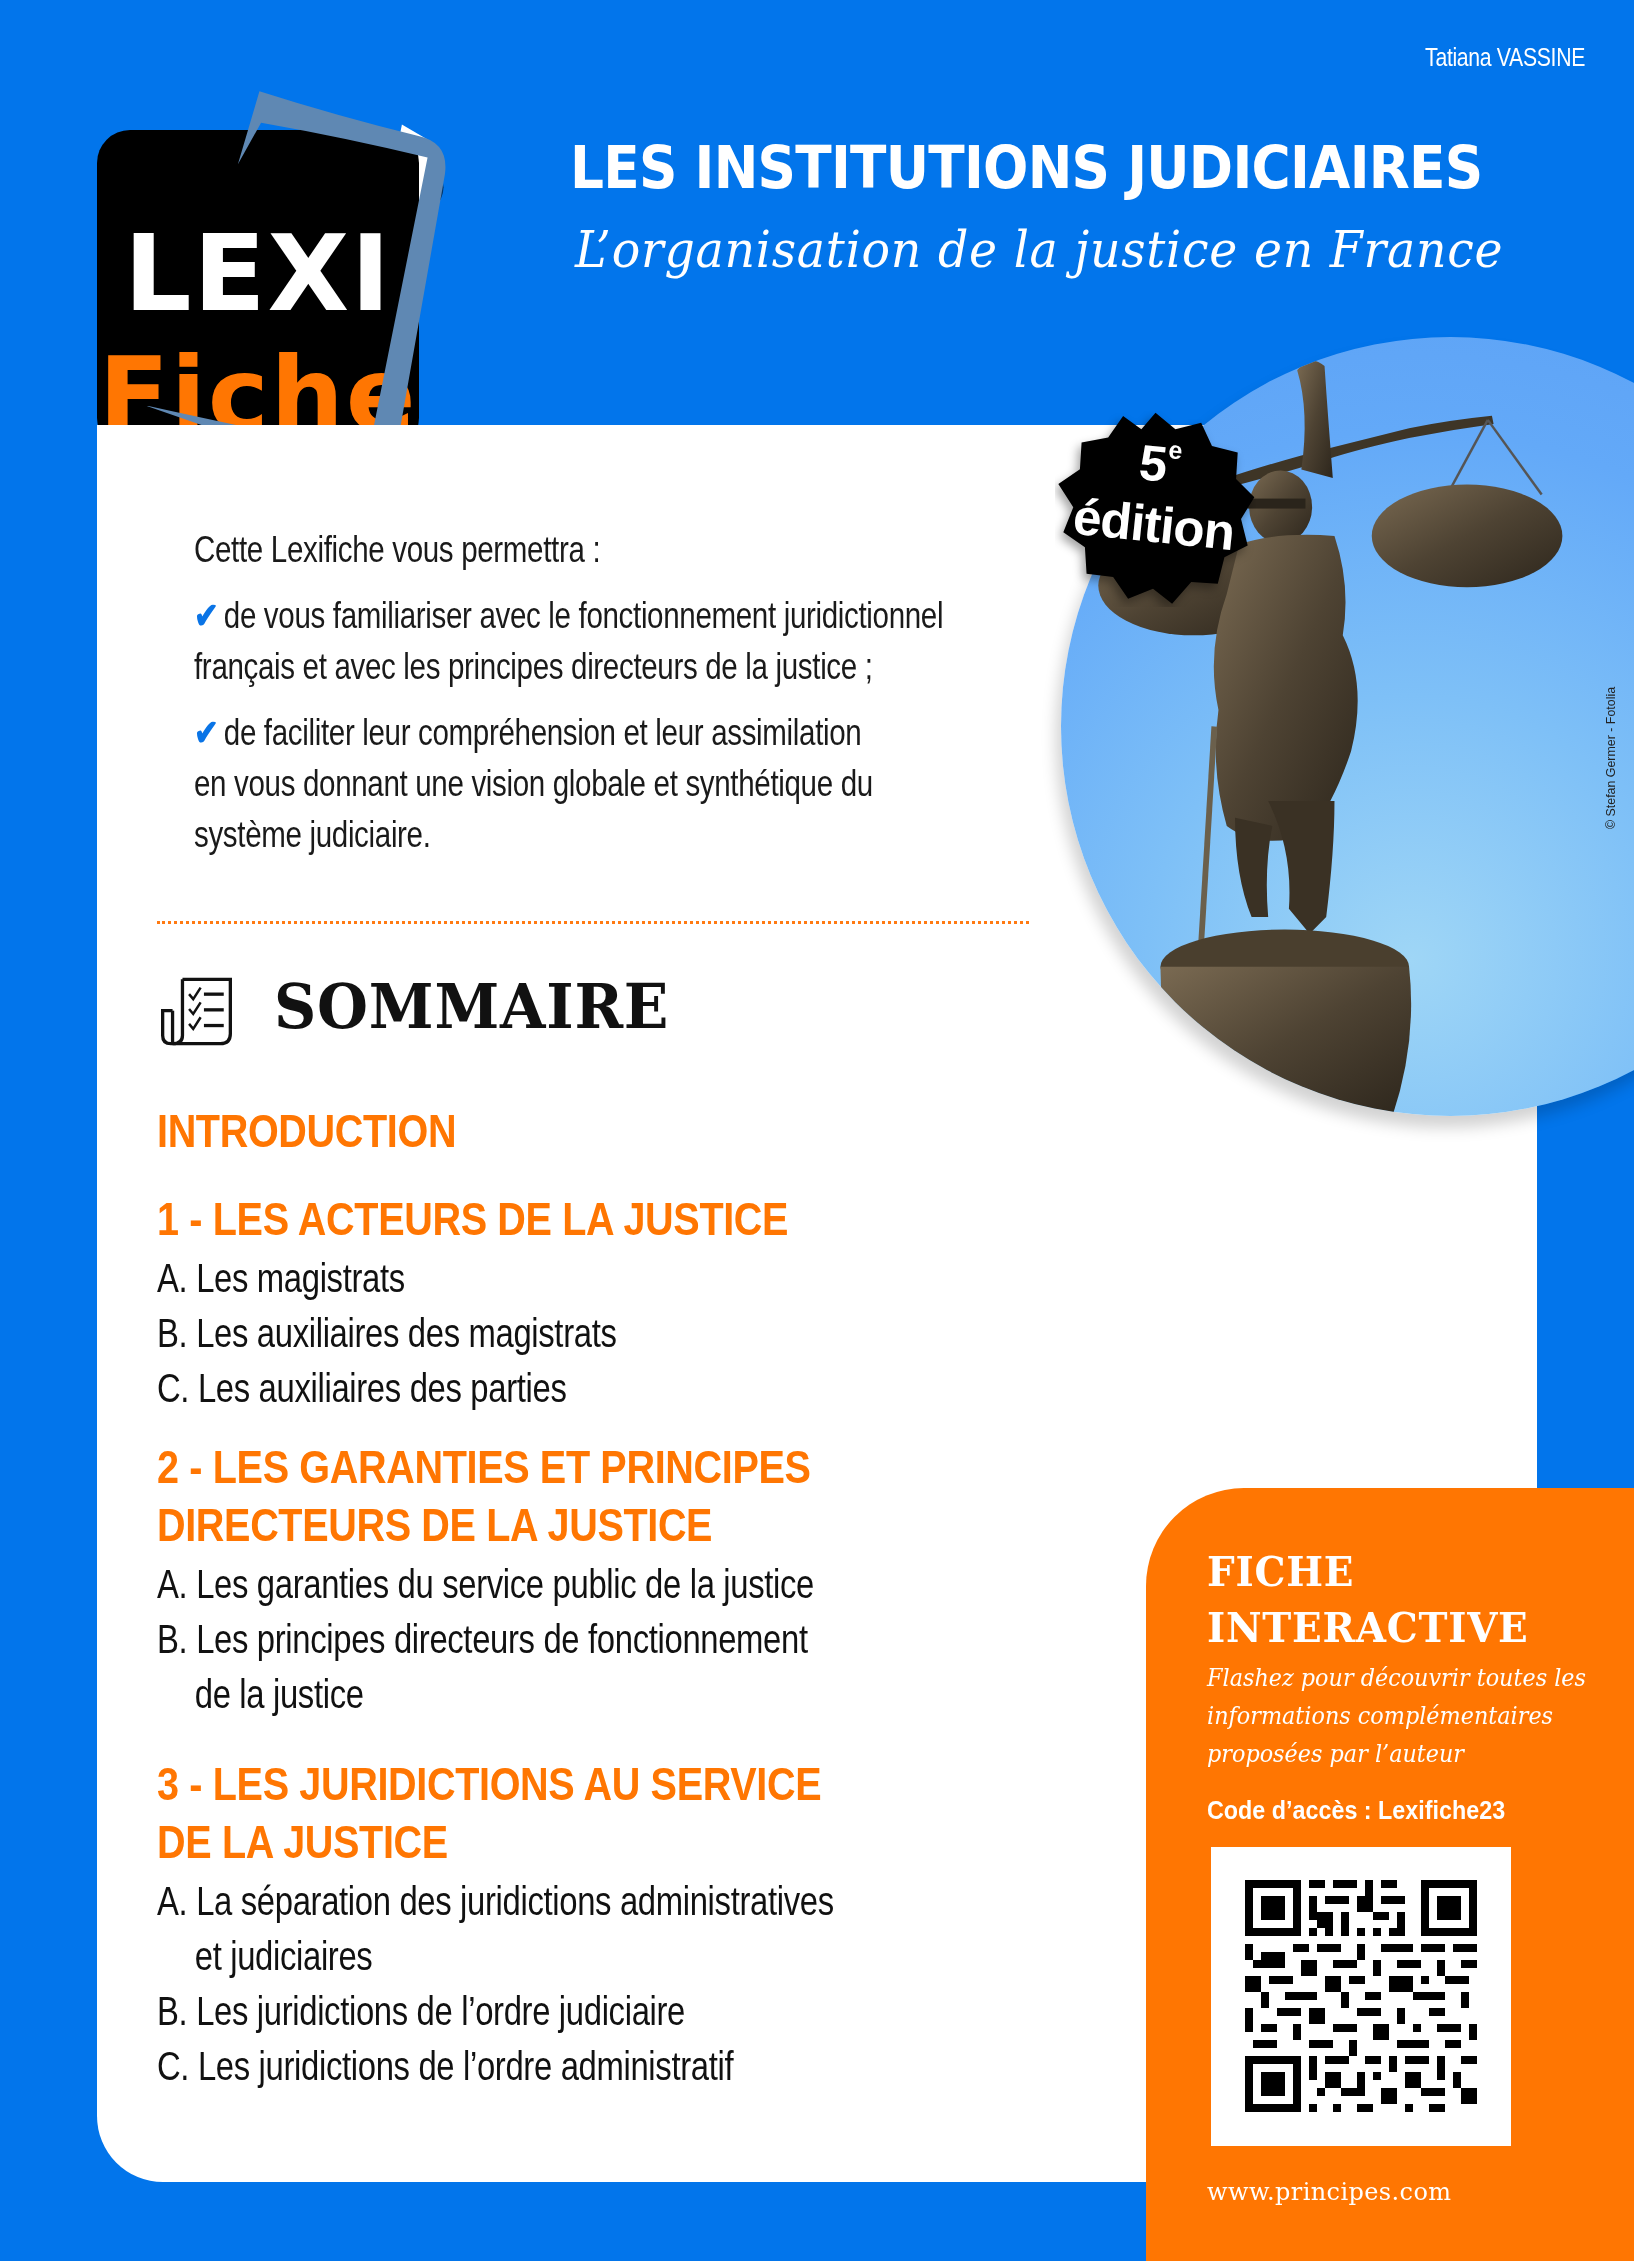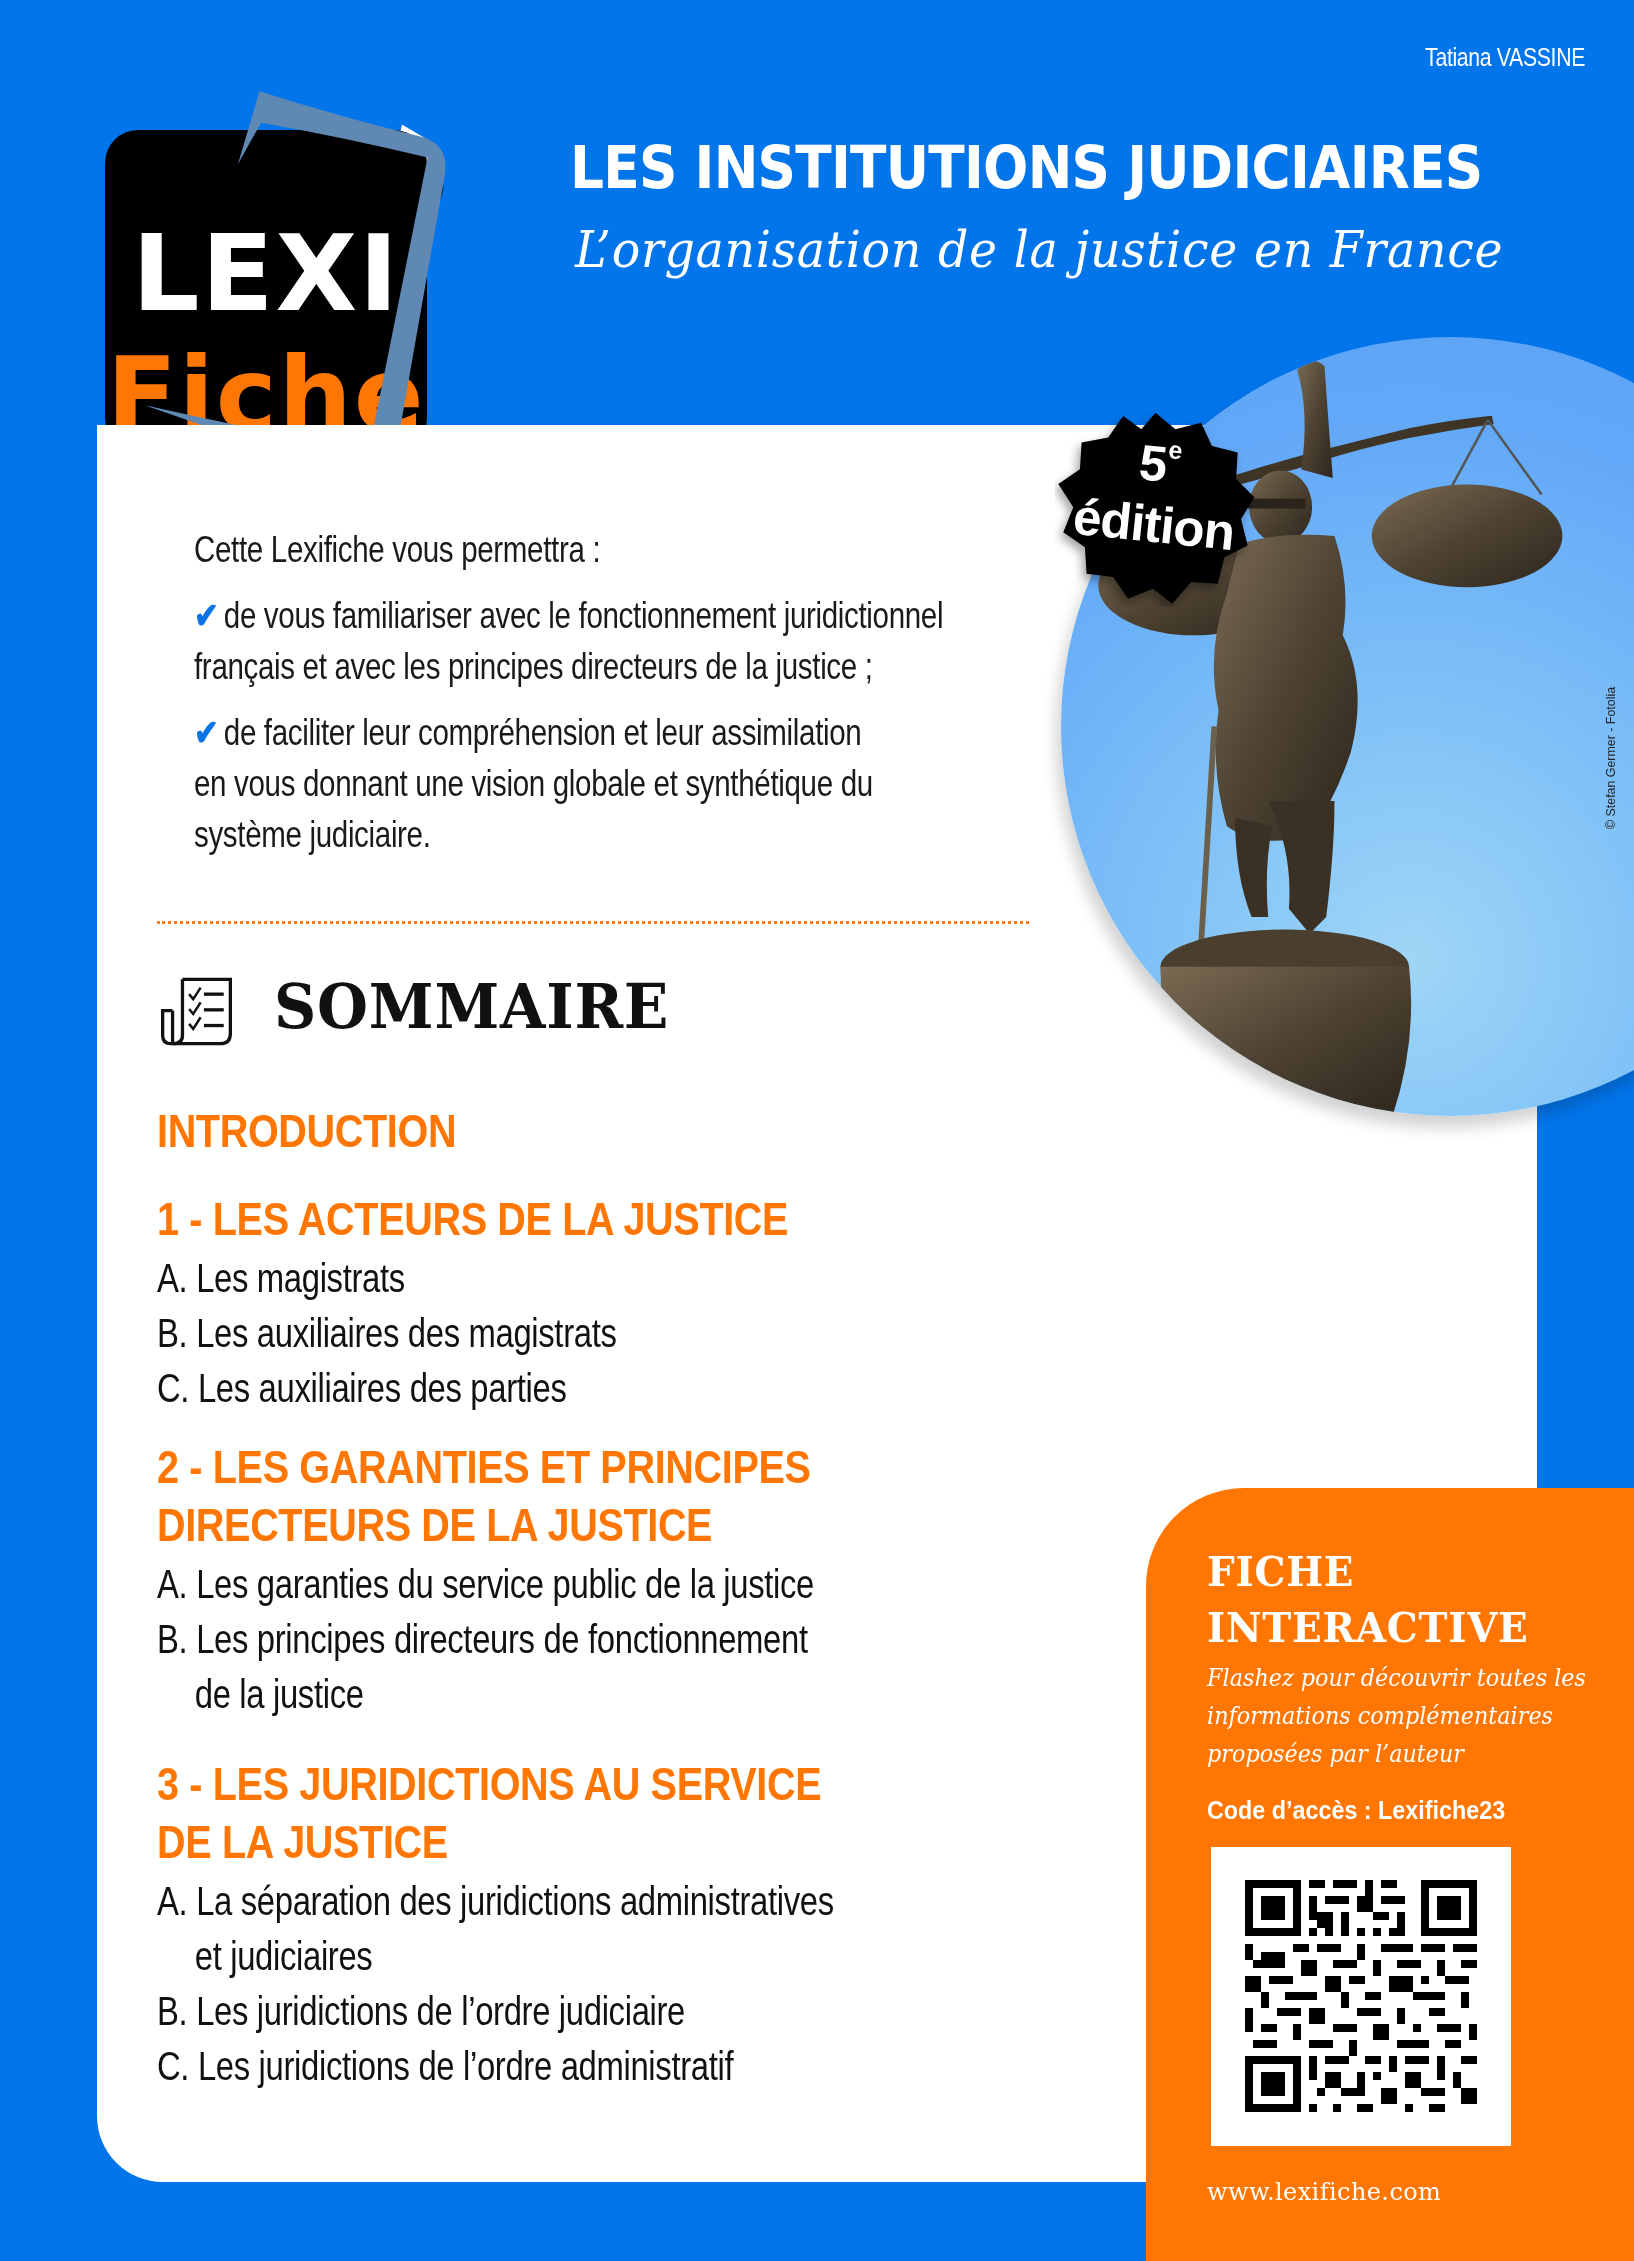--- a/index.html
+++ b/index.html
@@ -14,21 +14,21 @@
     .author {
       left: 1326px; top: 43px; width: 259px; text-align: right;
       color: #ffffff; font-size: 25px; letter-spacing: -0.4px;
       transform: scaleX(0.85); transform-origin: right center;
     }
 
     
     .logo { left: 97px; top: 83px; width: 464px; height: 381px; }
     .logo svg { position: absolute; left: 0; top: 0; }
     .logo-box {
-      position: absolute; left: 8px; top: 47px; width: 322px; height: 321px;
+      position: absolute; left: 0; top: 47px; width: 322px; height: 321px;
       background: #000; border-radius: 33px; text-decoration: underline;
     }
     .logo-lexi, .logo-fiche {
       position: absolute; left: 0; width: 322px; text-align: center;
       font-family: "DejaVu Sans", sans-serif; font-weight: bold;
       letter-spacing: 1.7px;
     }
     .logo-lexi { top: 91px; font-size: 106px; color: #ffffff; line-height: 1; }
     .logo-fiche { top: 214px; font-size: 103px; color: #ff7602; line-height: 1; }
 
@@ -374,15 +374,15 @@
           <rect x="22" y="26" width="3" height="1"></rect>
           <rect x="27" y="26" width="2" height="2"></rect>
         <rect x="8" y="28" width="1" height="1"></rect>
           <rect x="11" y="28" width="1" height="1"></rect>
           <rect x="14" y="28" width="2" height="1"></rect>
           <rect x="20" y="28" width="1" height="1"></rect>
           <rect x="23" y="28" width="2" height="1"></rect>
       </g>
     </svg>
   </div>
-  <div class="card-url">www.lexifiche.com</div>
+  <div class="card-url">www.principes.com</div>
 </div>
 
 
 </body></html>

